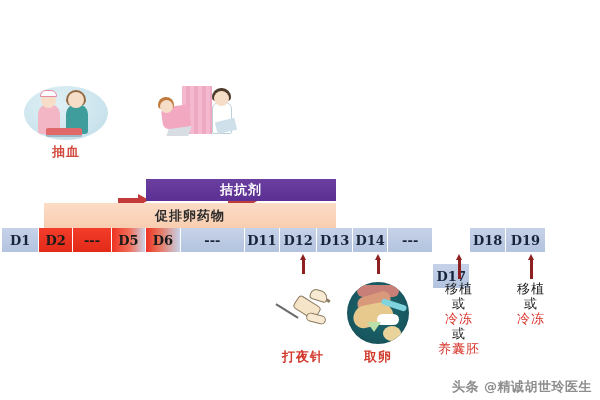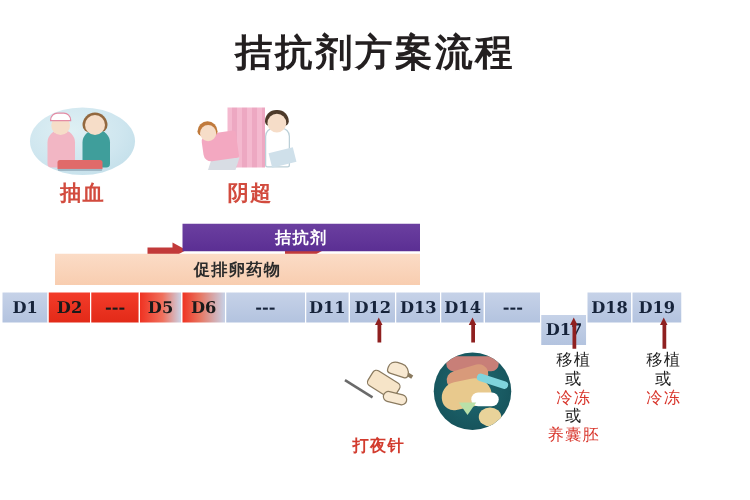--- a/index.html
+++ b/index.html
@@ -18,21 +18,21 @@
     font-size: 30px; font-weight: bold; color: #231f20;
     letter-spacing: 2px;
     font-family: "DejaVu Serif", "Liberation Serif", serif;
   }
 
   
   .illo-row { position: absolute; left: 0; top: 84px; width: 600px; height: 80px; }
   .illo { position: absolute; width: 96px; text-align: center; }
   .illo .art { position: relative; width: 96px; height: 58px; }
   .illo .cap {
-    font-size: 17px; font-weight: bold; color: #d24b3e;
+    font-size: 13px; font-weight: bold; color: #d24b3e;
     margin-top: 1px; letter-spacing: 1px;
     font-family: "DejaVu Serif", "Liberation Serif", serif;
   }
 
   
   .oval-blue {
     position: absolute; left: 6px; top: 2px; width: 84px; height: 54px;
     border-radius: 50%;
     background: radial-gradient(ellipse at 40% 35%, #dff0f4 0%, #cfe6ef 55%, #bcdbe7 100%);
   }
@@ -89,21 +89,21 @@
   .bar-antagonist {
     background: linear-gradient(180deg,#6b3fa0 0%,#5b2f93 100%);
     color: #ffffff; font-size: 13px;
   }
   .bar-stim {
     background: linear-gradient(180deg,#fbdcc6 0%,#f8cdb0 100%);
     color: #2b2b2b; font-size: 13px;
   }
 
   
-  .timeline { position: absolute; display: flex; height: 36px; align-items: center; }
+  .timeline { position: absolute; display: flex; height: 36px; }
   .day {
     position: relative; display: flex; align-items: center; justify-content: center;
     height: 24px; border-right: 1px solid #ffffff;
     font-size: 13px; font-weight: bold; color: #16233a;
     font-family: "DejaVu Serif", "Liberation Serif", serif;
   }
   .day:last-child { border-right: none; }
   .c-blue { background: linear-gradient(180deg,#c6d2e8 0%,#b3c3df 100%); }
   .c-red  { background: linear-gradient(180deg,#f33c2a 0%,#e22a18 100%); color:#1a1a1a; }
   .c-red-fade { background: linear-gradient(90deg,#ef3222 0%,#f0715d 55%,#c9d4e8 100%); color:#1a1a1a; }
@@ -168,21 +168,20 @@
     position: absolute; right: 8px; bottom: 4px;
     font-size: 13px; color: #8e8e8e; font-weight: bold; letter-spacing: 0.5px;
     font-family: "DejaVu Sans", "Liberation Sans", sans-serif;
   }
 </style>
 </head>
 <body>
 
 <div id="root">
 
-  <div class="title">拮抗剂方案流程</div>
 
   <div class="illo-row">
 
     <div class="illo" style="left:18px; top:0;">
       <div class="art">
         <div class="oval-blue"></div>
         <div class="fig nurse-body"></div>
         <div class="fig nurse-head"></div>
         <div class="fig nurse-cap"></div>
         <div class="fig pat-hair"></div>
@@ -203,21 +202,20 @@
         <div class="curtain"></div>
         <div class="chair-leg"></div>
         <div class="chair"></div>
         <div class="pt2-hair"></div>
         <div class="pt2-head"></div>
         <div class="doc-body"></div>
         <div class="doc-hair"></div>
         <div class="doc-head"></div>
         <div class="doc-board"></div>
       </div>
-      <div class="cap">阴超</div>
     </div>
 
     <div class="flow-arrow" style="left:228px;">
       <div class="shaft"></div>
         <div class="head"></div>
     </div>
 
 
   </div>
 
@@ -276,29 +274,33 @@
 
   <div class="retrieval" style="left:347px; top:282px;">
     <div class="rt-top"></div>
     <div class="rt-organ2"></div>
     <div class="rt-organ"></div>
     <div class="rt-needle"></div>
     <div class="rt-bubble"></div>
     <div class="rt-arrow"></div>
     <div class="rt-egg"></div>
   </div>
+  <div class="note" style="left:343px; top:348px;">
+    <div class="lbl">取卵</div>
+  </div>
 
   <div class="stack" id="stack-d17" style="left:434px; top:282px;">
       <div class="t-dark">移植</div>
       <div class="t-dark">或</div>
       <div class="t-red">冷冻</div>
       <div class="t-dark">或</div>
       <div class="t-red">养囊胚</div>
     </div>
 
   <div class="stack" id="stack-d19" style="left:506px; top:282px;">
       <div class="t-dark">移植</div>
       <div class="t-dark">或</div>
       <div class="t-red">冷冻</div>
     </div>
 
+  <div class="watermark">头条 @精诚胡世玲医生</div>
 
 </div>
 
 </body></html>

